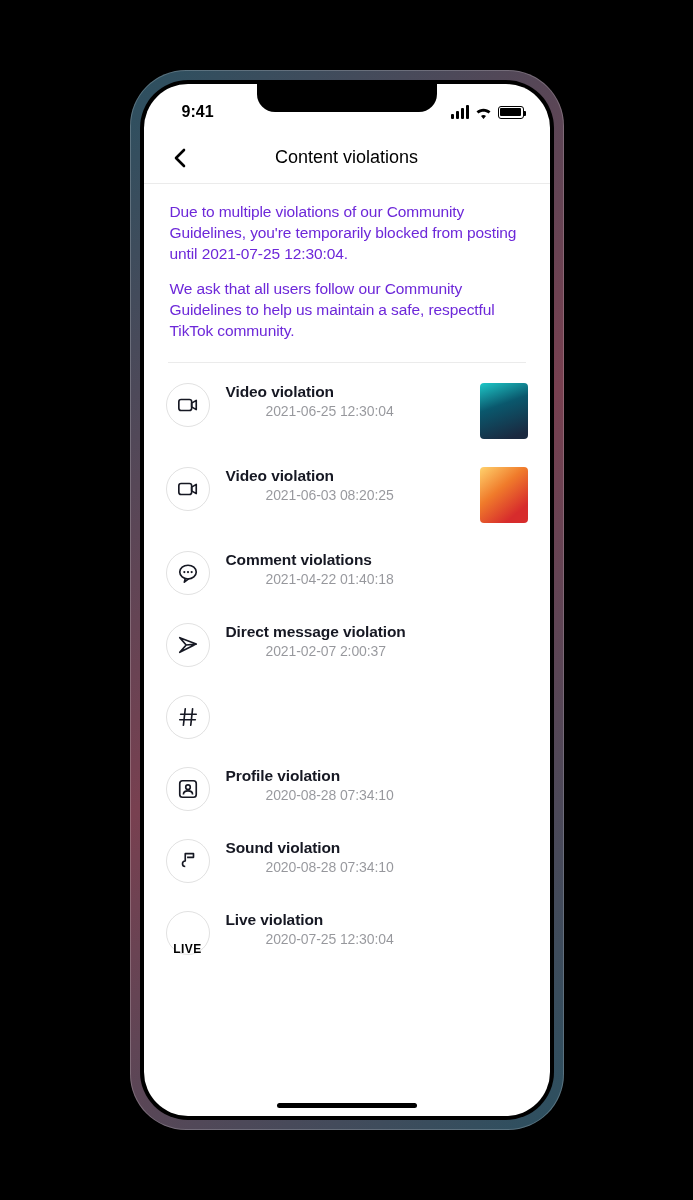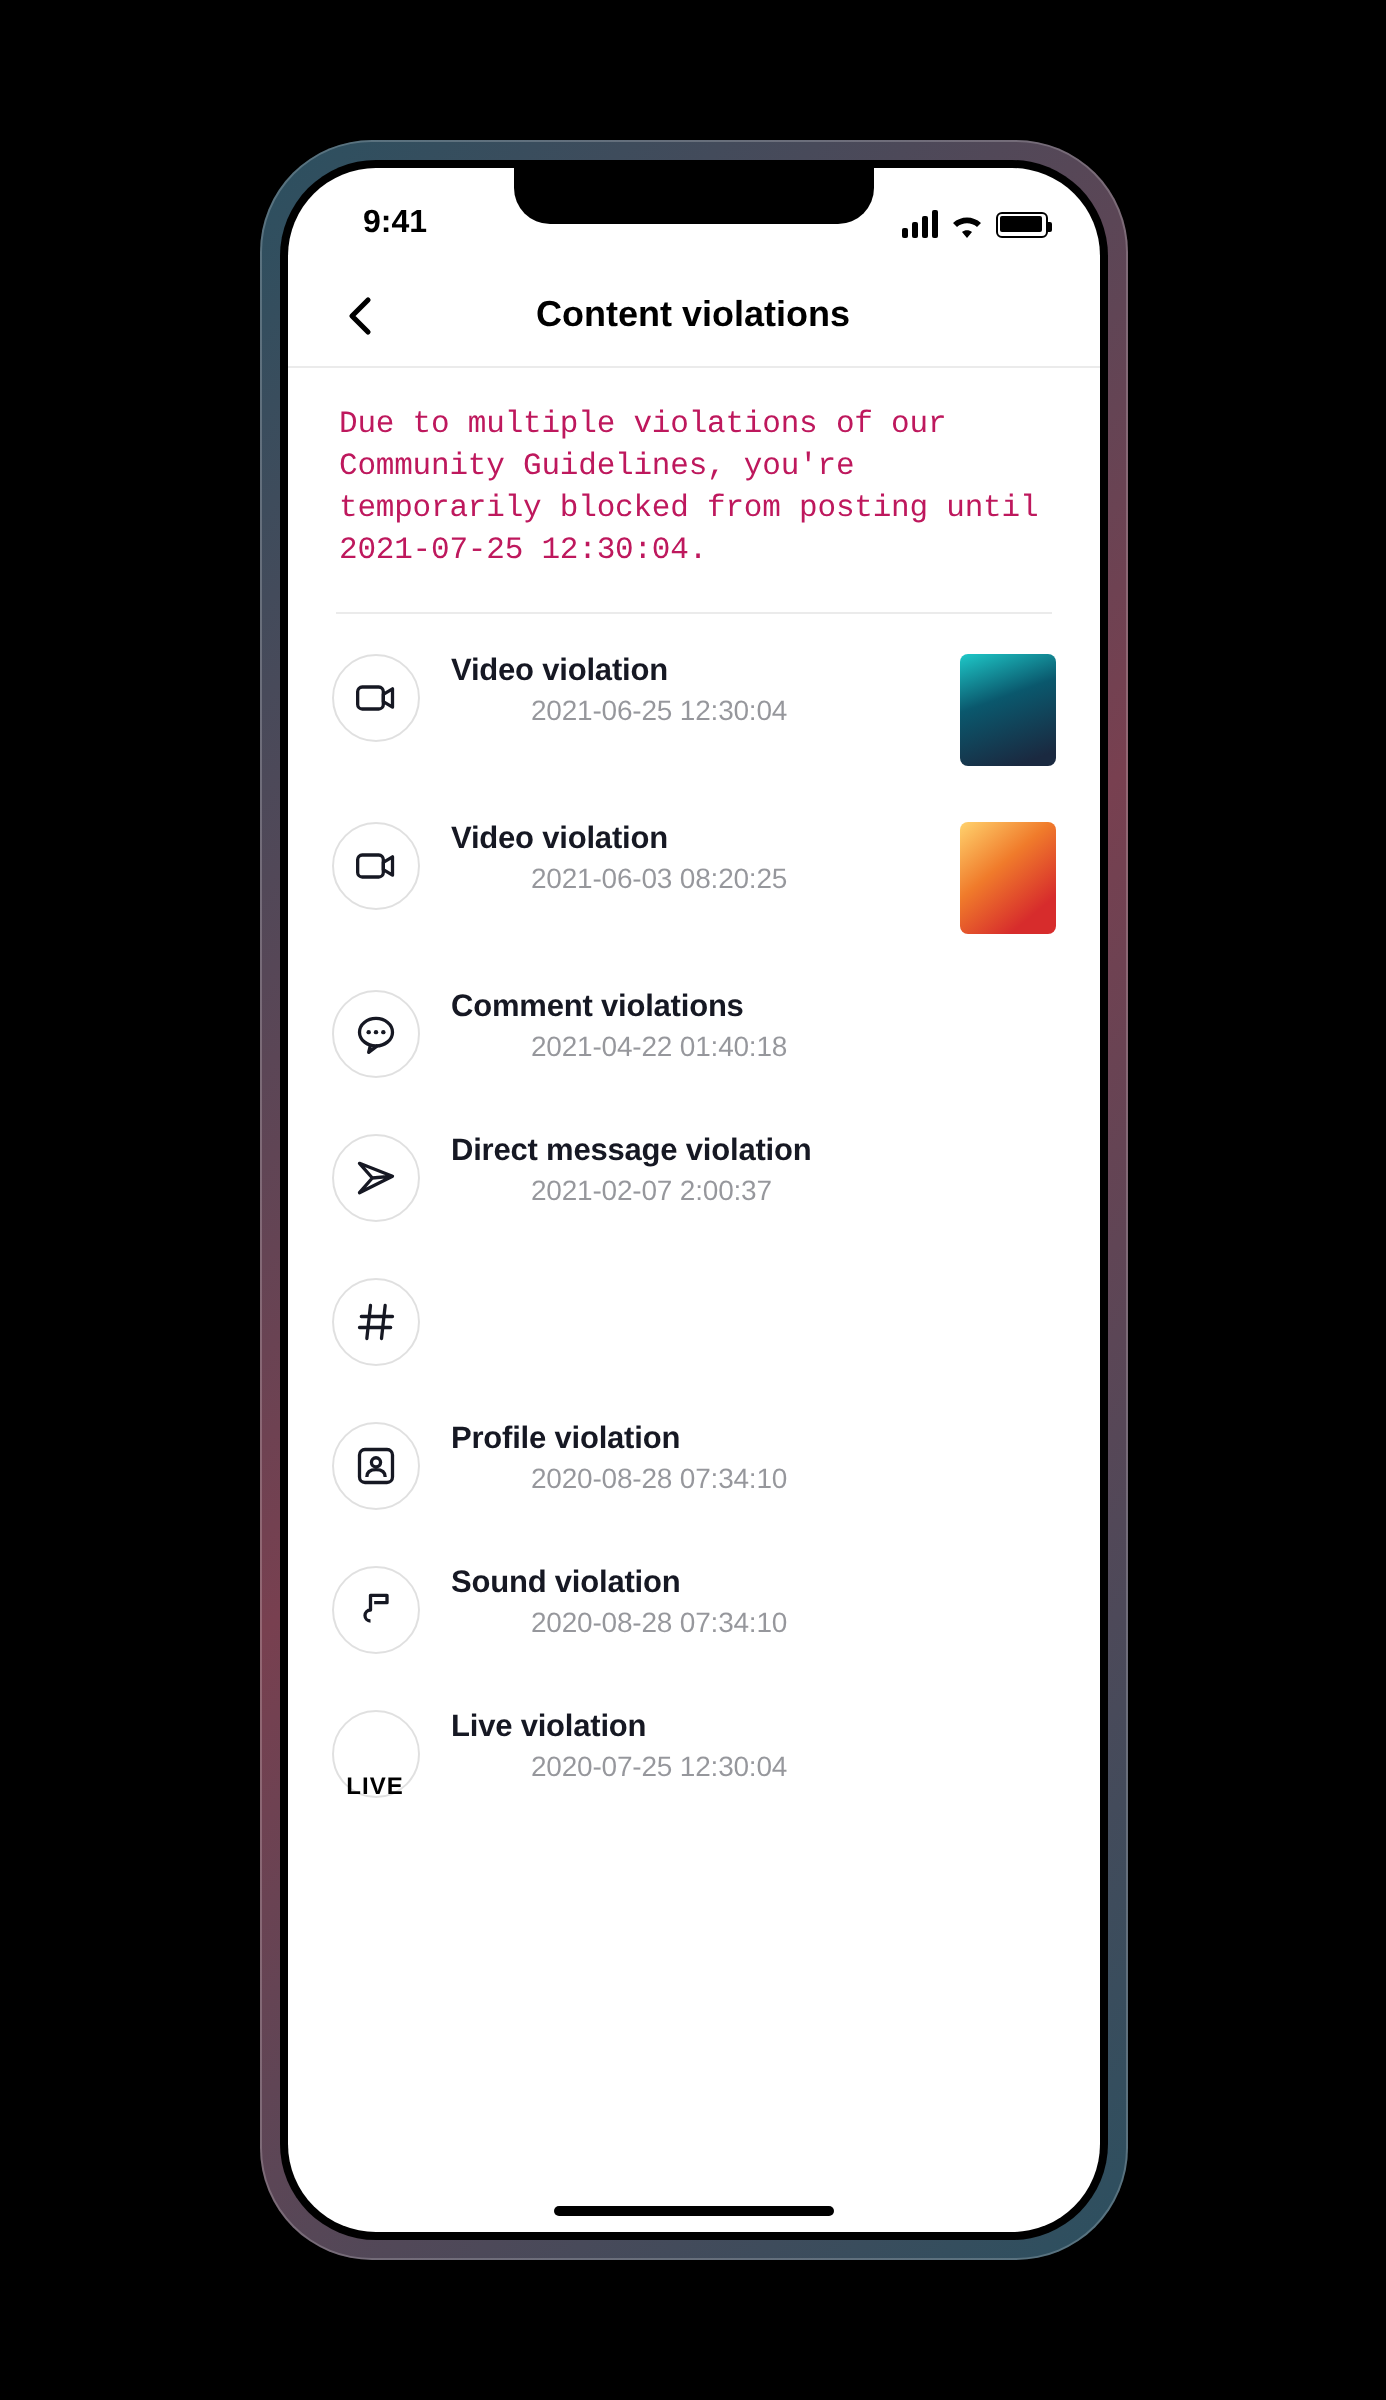--- a/index.html
+++ b/index.html
@@ -95,38 +95,37 @@
 .back-btn {
   position:absolute;
   left: 18px;
   width: 36px; height:36px;
   display:flex; align-items:center; justify-content:center;
 }
 .nav-title {
   flex: 1;
   text-align: center;
   font-size: 18px;
-  font-weight: 700;
+  font-weight: 400;
   color: #000;
 }
 
 .content {
   flex: 1;
   overflow-y: auto;
   padding: 0 22px;
 }
 .notice {
   padding: 18px 4px 0 4px;
 }
 .notice p {
   font-size: 15.5px;
   line-height: 1.35;
-  color: #be185d;
+  color: #6d28d9;
   letter-spacing: -0.1px;
-  font-family: Liberation Mono, monospace;
 }
 .notice p + p { margin-top: 14px; }
 .divider {
   height: 1px;
   background: rgba(0,0,0,0.08);
   margin: 20px 2px 6px 2px;
 }
 
 .violation-item {
   display: flex;
@@ -208,20 +207,21 @@
           <svg width="14" height="20" viewBox="0 0 14 20">
             <path d="M11 2 L3 10 L11 18" stroke="#000" stroke-width="2.6" fill="none" stroke-linecap="round" stroke-linejoin="round"></path>
           </svg>
         </div>
         <div class="nav-title">Content violations</div>
       </div>
 
       <div class="content">
         <div class="notice">
           <p>Due to multiple violations of our Community Guidelines, you're temporarily blocked from posting until 2021-07-25 12:30:04.</p>
+          <p>We ask that all users follow our Community Guidelines to help us maintain a safe, respectful TikTok community.</p>
         </div>
         <div class="divider"></div>
         <div id="list">
             <div class="violation-item">
               <div class="icon-circle">
                 <svg viewBox="0 0 24 24">
                   <rect x="2" y="6" width="14" height="12" rx="2.5" fill="none" stroke="#161823" stroke-width="1.8"></rect>
                   <path d="M16 10 L21 7 V17 L16 14 Z" fill="none" stroke="#161823" stroke-width="1.8" stroke-linejoin="round"></path>
                 </svg>
               </div>

